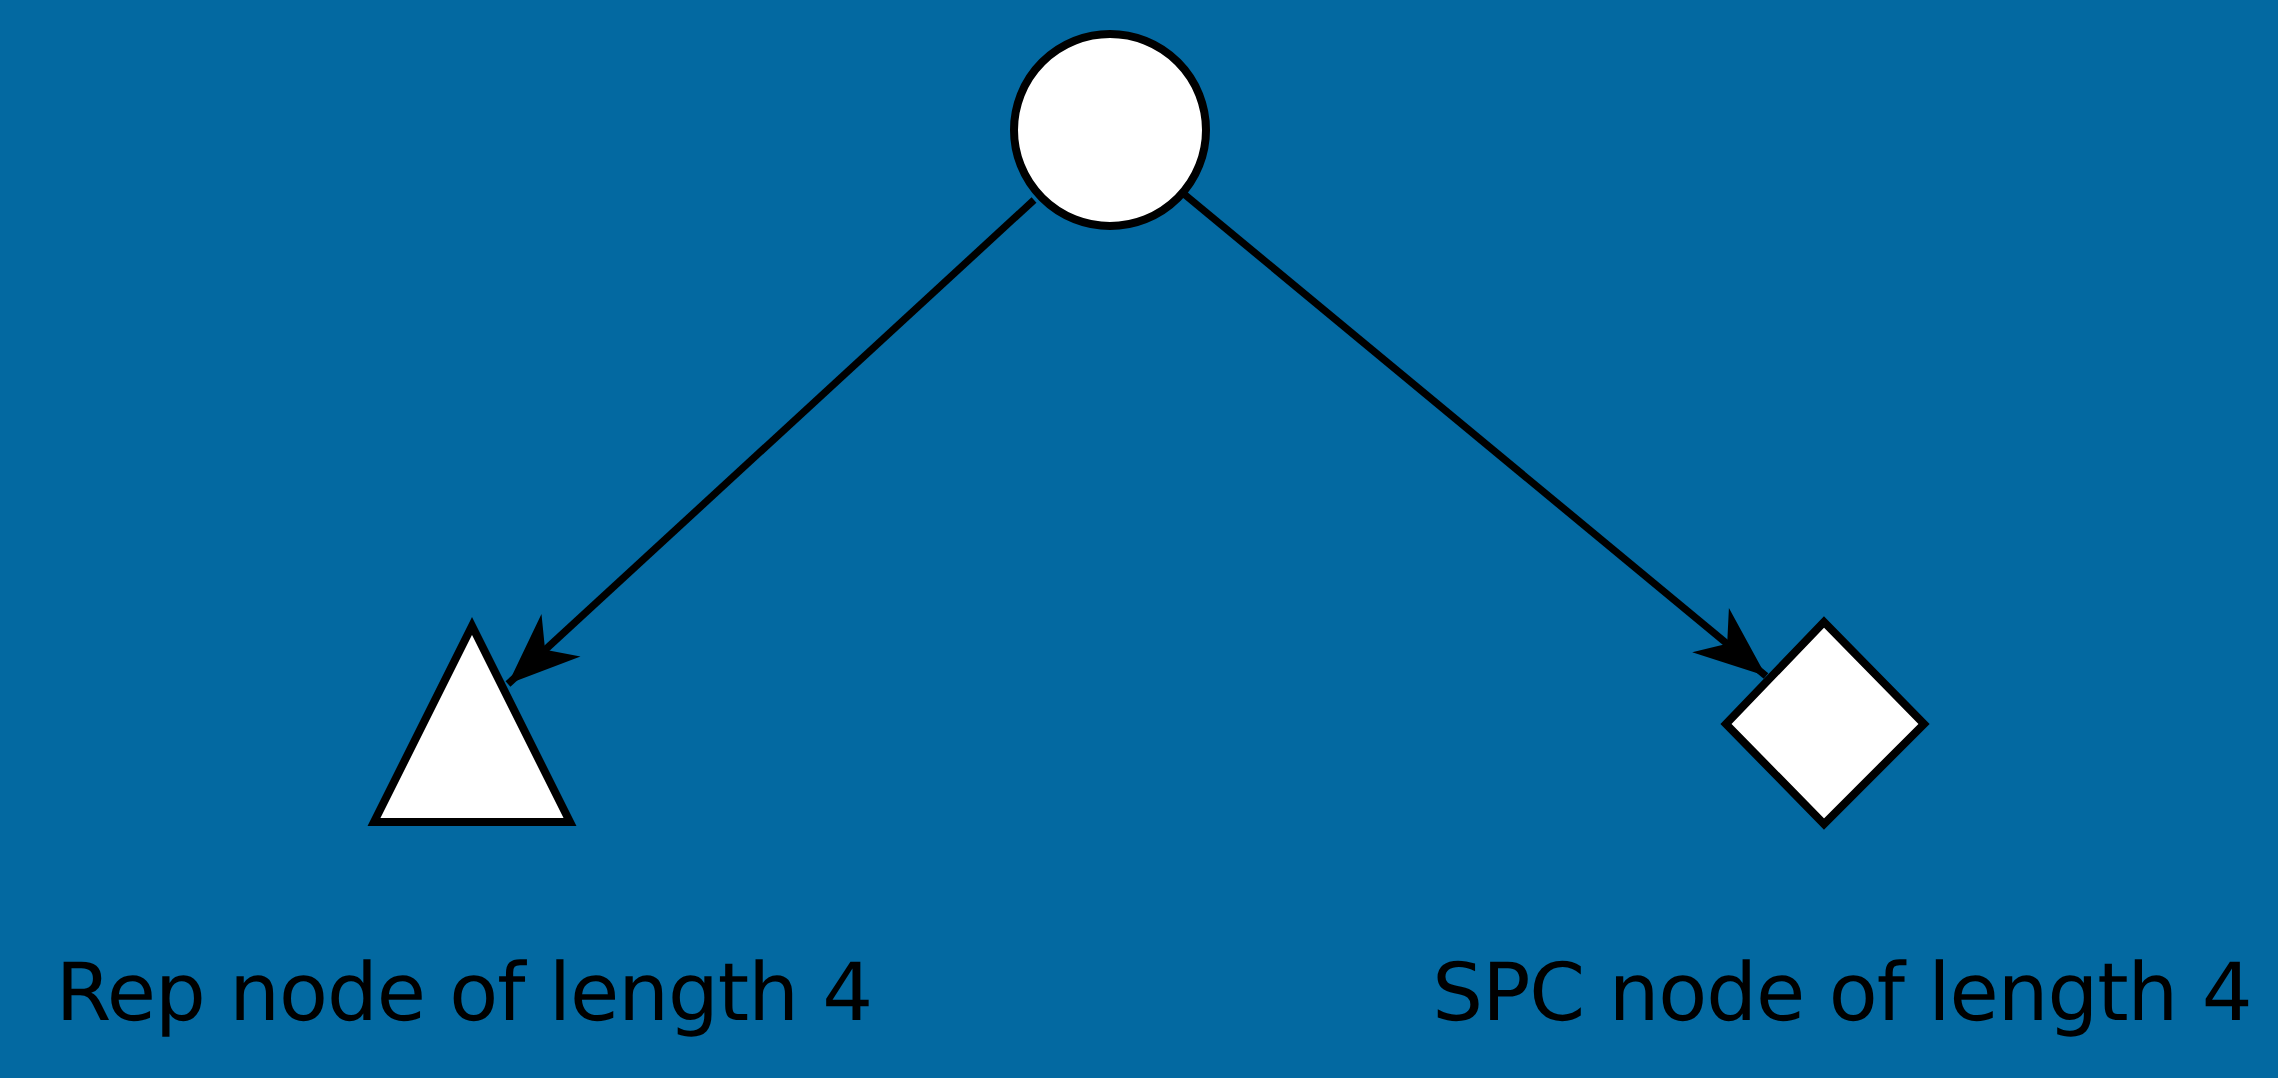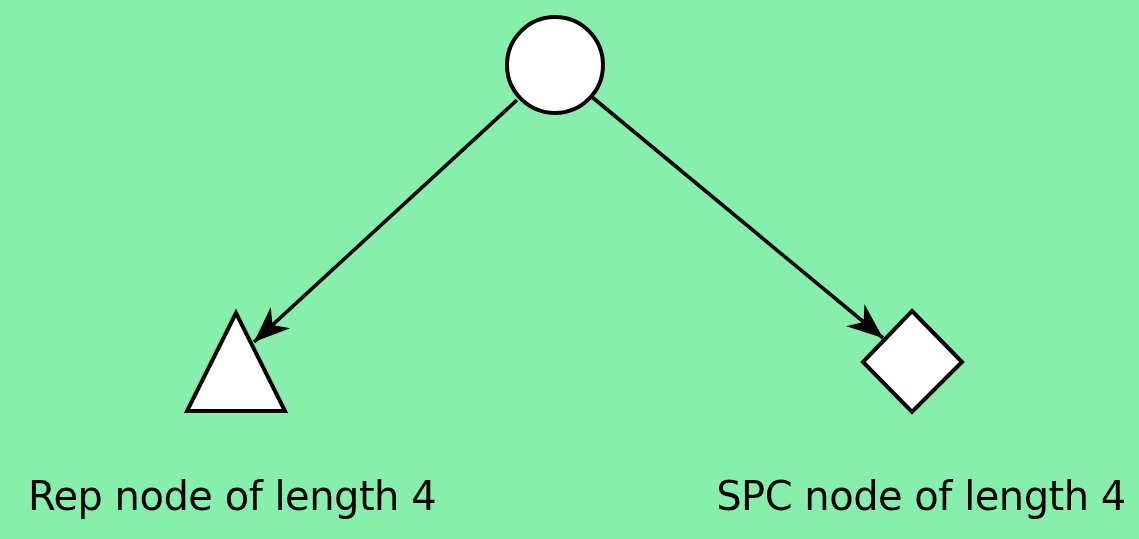--- a/index.html
+++ b/index.html
@@ -4,21 +4,21 @@
 <style>
   html, body {
     margin: 0;
     padding: 0;
     background: #ffffff;
   }
   .stage {
     position: relative;
     width: 1139px;
     height: 539px;
-    background: #86efac;
+    background: #0369a1;
     overflow: hidden;
   }
   svg.diagram {
     display: block;
     width: 1139px;
     height: 539px;
   }
   .node-label {
     font-family: "DejaVu Sans", "Liberation Sans", sans-serif;
     font-size: 40px;

